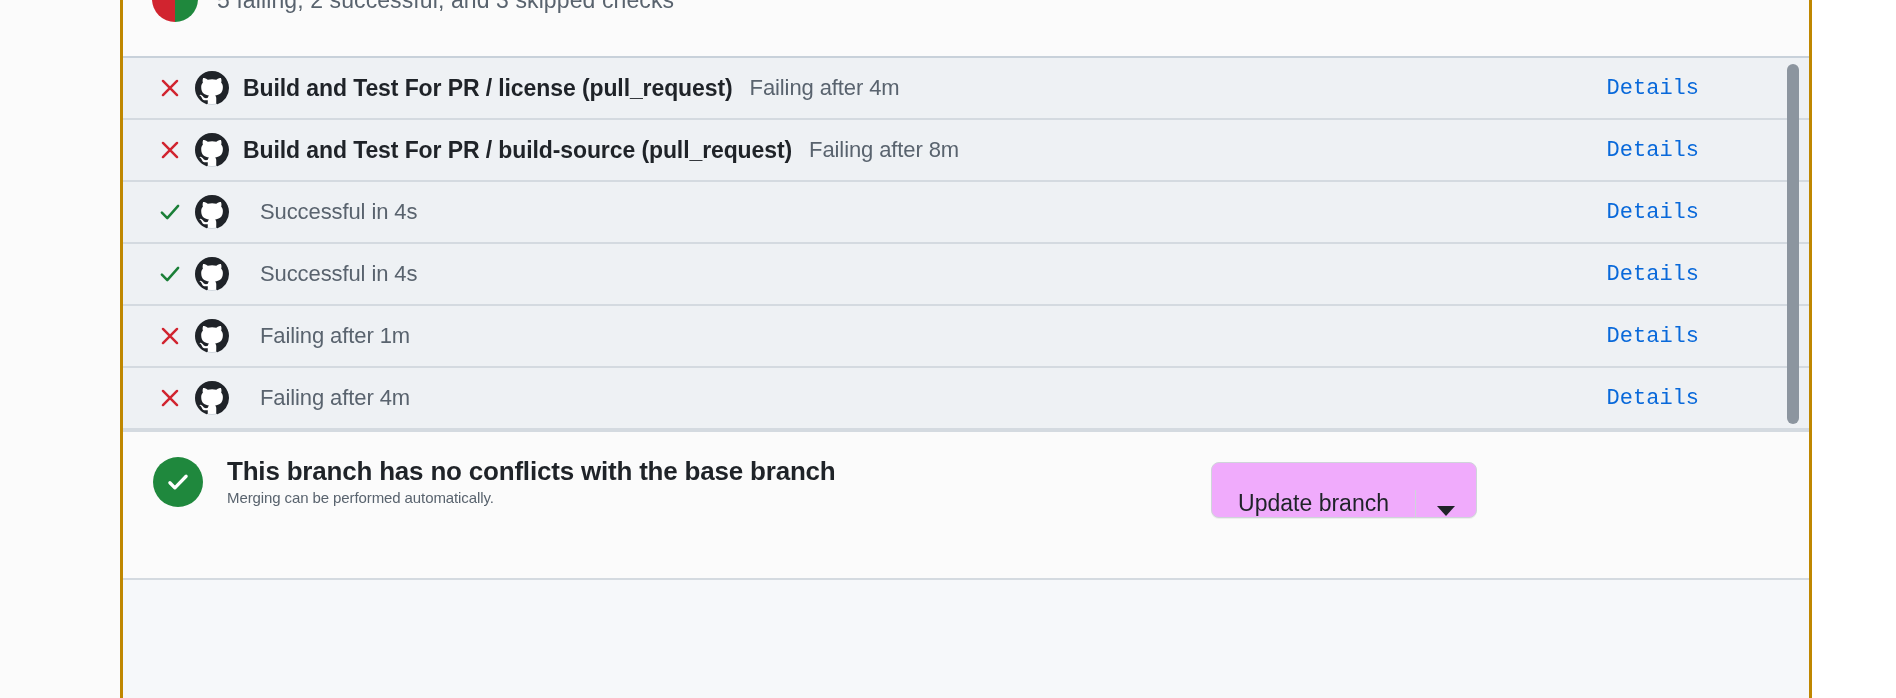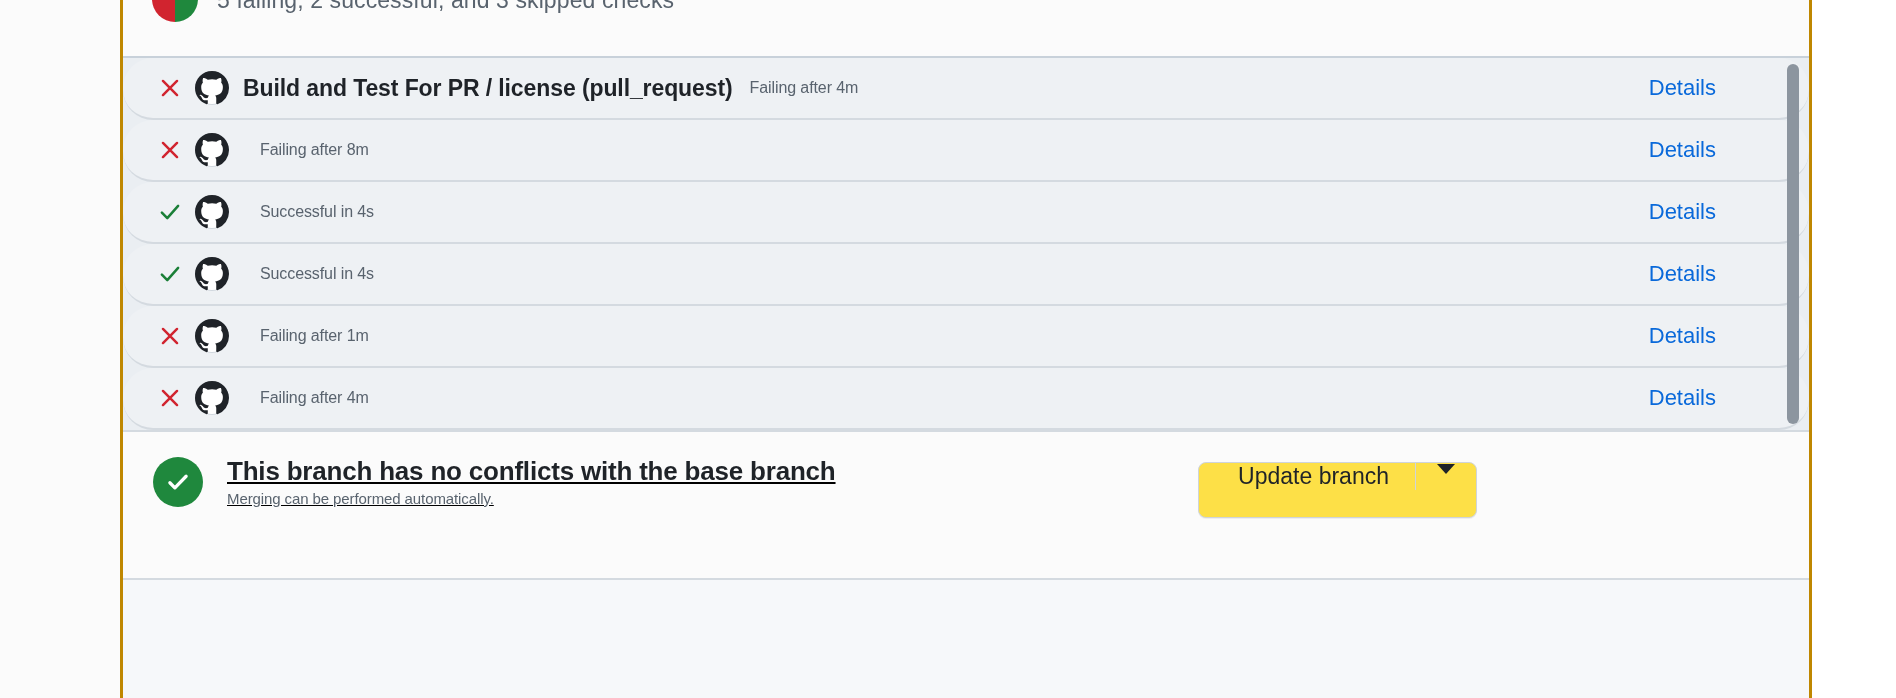--- a/index.html
+++ b/index.html
@@ -75,21 +75,20 @@
   }
   .check-row {
     position: relative;
     height: 62px;
     display: flex;
     align-items: center;
     border-bottom: 2px solid #d4dae0;
     box-sizing: border-box;
     background: #eef1f4;
     padding-left: 30px;
-    border-radius: 30px;
   }
   .check-row:last-child { border-bottom: 2px solid #c8d1da; }
 
   .status-icon {
     width: 34px;
     flex: 0 0 34px;
     display: flex;
     align-items: center;
     justify-content: center;
   }
@@ -111,34 +110,35 @@
   .avatar-icon svg { display:block; }
 
   .check-name {
     font-size: 23px;
     font-weight: 700;
     color: #1f2328;
     white-space: nowrap;
     letter-spacing: -0.1px;
   }
   .check-desc {
-    font-size: 16px;
+    font-size: 22px;
     color: #59636e;
     white-space: nowrap;
     margin-left: 17px;
     letter-spacing: -0.1px;
   }
   .details-link {
     position: absolute;
-    right: 93px;
+    right: 110px;
     font-size: 22px;
     color: #0969da;
     text-decoration: none;
     white-space: nowrap;
     cursor: pointer;
+    font-family: Liberation Mono, monospace;
   }
 
   
   .list-scrollbar {
     position: absolute;
     right: 10px;
     width: 12px;
     border-radius: 6px;
     background: transparent;
   }
@@ -157,22 +157,21 @@
     border-top: 2px solid #d4dae0;
     height: 148px;
     box-sizing: border-box;
   }
   .merge-state-inner {
     position: absolute;
     left: 30px;
     top: 22px;
     right: 30px;
     display: flex;
-    align-items: flex-end;
-    text-decoration: underline;
+    align-items: center;
   }
   .merge-check-badge {
     flex: 0 0 50px;
     width: 50px;
     height: 50px;
     border-radius: 50%;
     background: #1f883d;
     display: flex;
     align-items: center;
     justify-content: center;
@@ -196,28 +195,27 @@
     letter-spacing: -0.1px;
     white-space: nowrap;
   }
 
   
   .update-branch-group {
     position: absolute;
     right: 332px;
     top: 30px;
     display: flex;
-    align-items: flex-start;
+    align-items: flex-end;
     height: 54px;
     border: 1px solid #cfd4da;
     border-radius: 8px;
-    background: #fde047;
+    background: #f0abfc;
     box-shadow: 0 1px 0 rgba(27,31,36,0.06);
     overflow: hidden;
-    padding-left: 13px;
   }
   .update-branch-btn {
     display: flex;
     align-items: center;
     padding: 0 26px;
     font-size: 23px;
     color: #1f2328;
     background: transparent;
     border: 0;
     border-right: 1px solid #cfd4da;
@@ -280,20 +278,21 @@
           <div class="status-icon">
             <svg width="26" height="26" viewBox="0 0 24 24" aria-hidden="true">
               <path d="M5.5 5.5l13 13M18.5 5.5l-13 13" fill="none" stroke="#d1242f" stroke-width="2.3" stroke-linecap="round"></path>
             </svg>
           </div>
           <div class="avatar-icon">
             <svg width="34" height="34" viewBox="0 0 16 16" aria-hidden="true">
               <path fill="#1f2328" d="M8 0C3.58 0 0 3.58 0 8c0 3.54 2.29 6.53 5.47 7.59.4.07.55-.17.55-.38 0-.19-.01-.82-.01-1.49-2.01.37-2.53-.49-2.69-.94-.09-.23-.48-.94-.82-1.13-.28-.15-.68-.52-.01-.53.63-.01 1.08.58 1.23.82.72 1.21 1.87.87 2.33.66.07-.52.28-.87.51-1.07-1.78-.2-3.64-.89-3.64-3.95 0-.87.31-1.59.82-2.15-.08-.2-.36-1.02.08-2.12 0 0 .67-.21 2.2.82.64-.18 1.32-.27 2-.27s1.36.09 2 .27c1.53-1.04 2.2-.82 2.2-.82.44 1.1.16 1.92.08 2.12.51.56.82 1.27.82 2.15 0 3.07-1.87 3.75-3.65 3.95.29.25.54.73.54 1.48 0 1.07-.01 1.93-.01 2.2 0 .21.15.46.55.38A8.01 8.01 0 0 0 16 8c0-4.42-3.58-8-8-8z"></path>
             </svg>
           </div>
+          <span class="check-name">Build and Test For PR / build-source (pull_request)</span>
           <span class="check-desc">Failing after 8m</span>
           <a class="details-link">Details</a>
         </div>
         <div class="check-row">
           <div class="status-icon">
             <svg width="26" height="26" viewBox="0 0 24 24" aria-hidden="true">
               <path d="M4.5 12.5l5 5.2L19.5 6.4" fill="none" stroke="#1a7f37" stroke-width="2.3" stroke-linecap="round" stroke-linejoin="round"></path>
             </svg>
           </div>
           <div class="avatar-icon">

